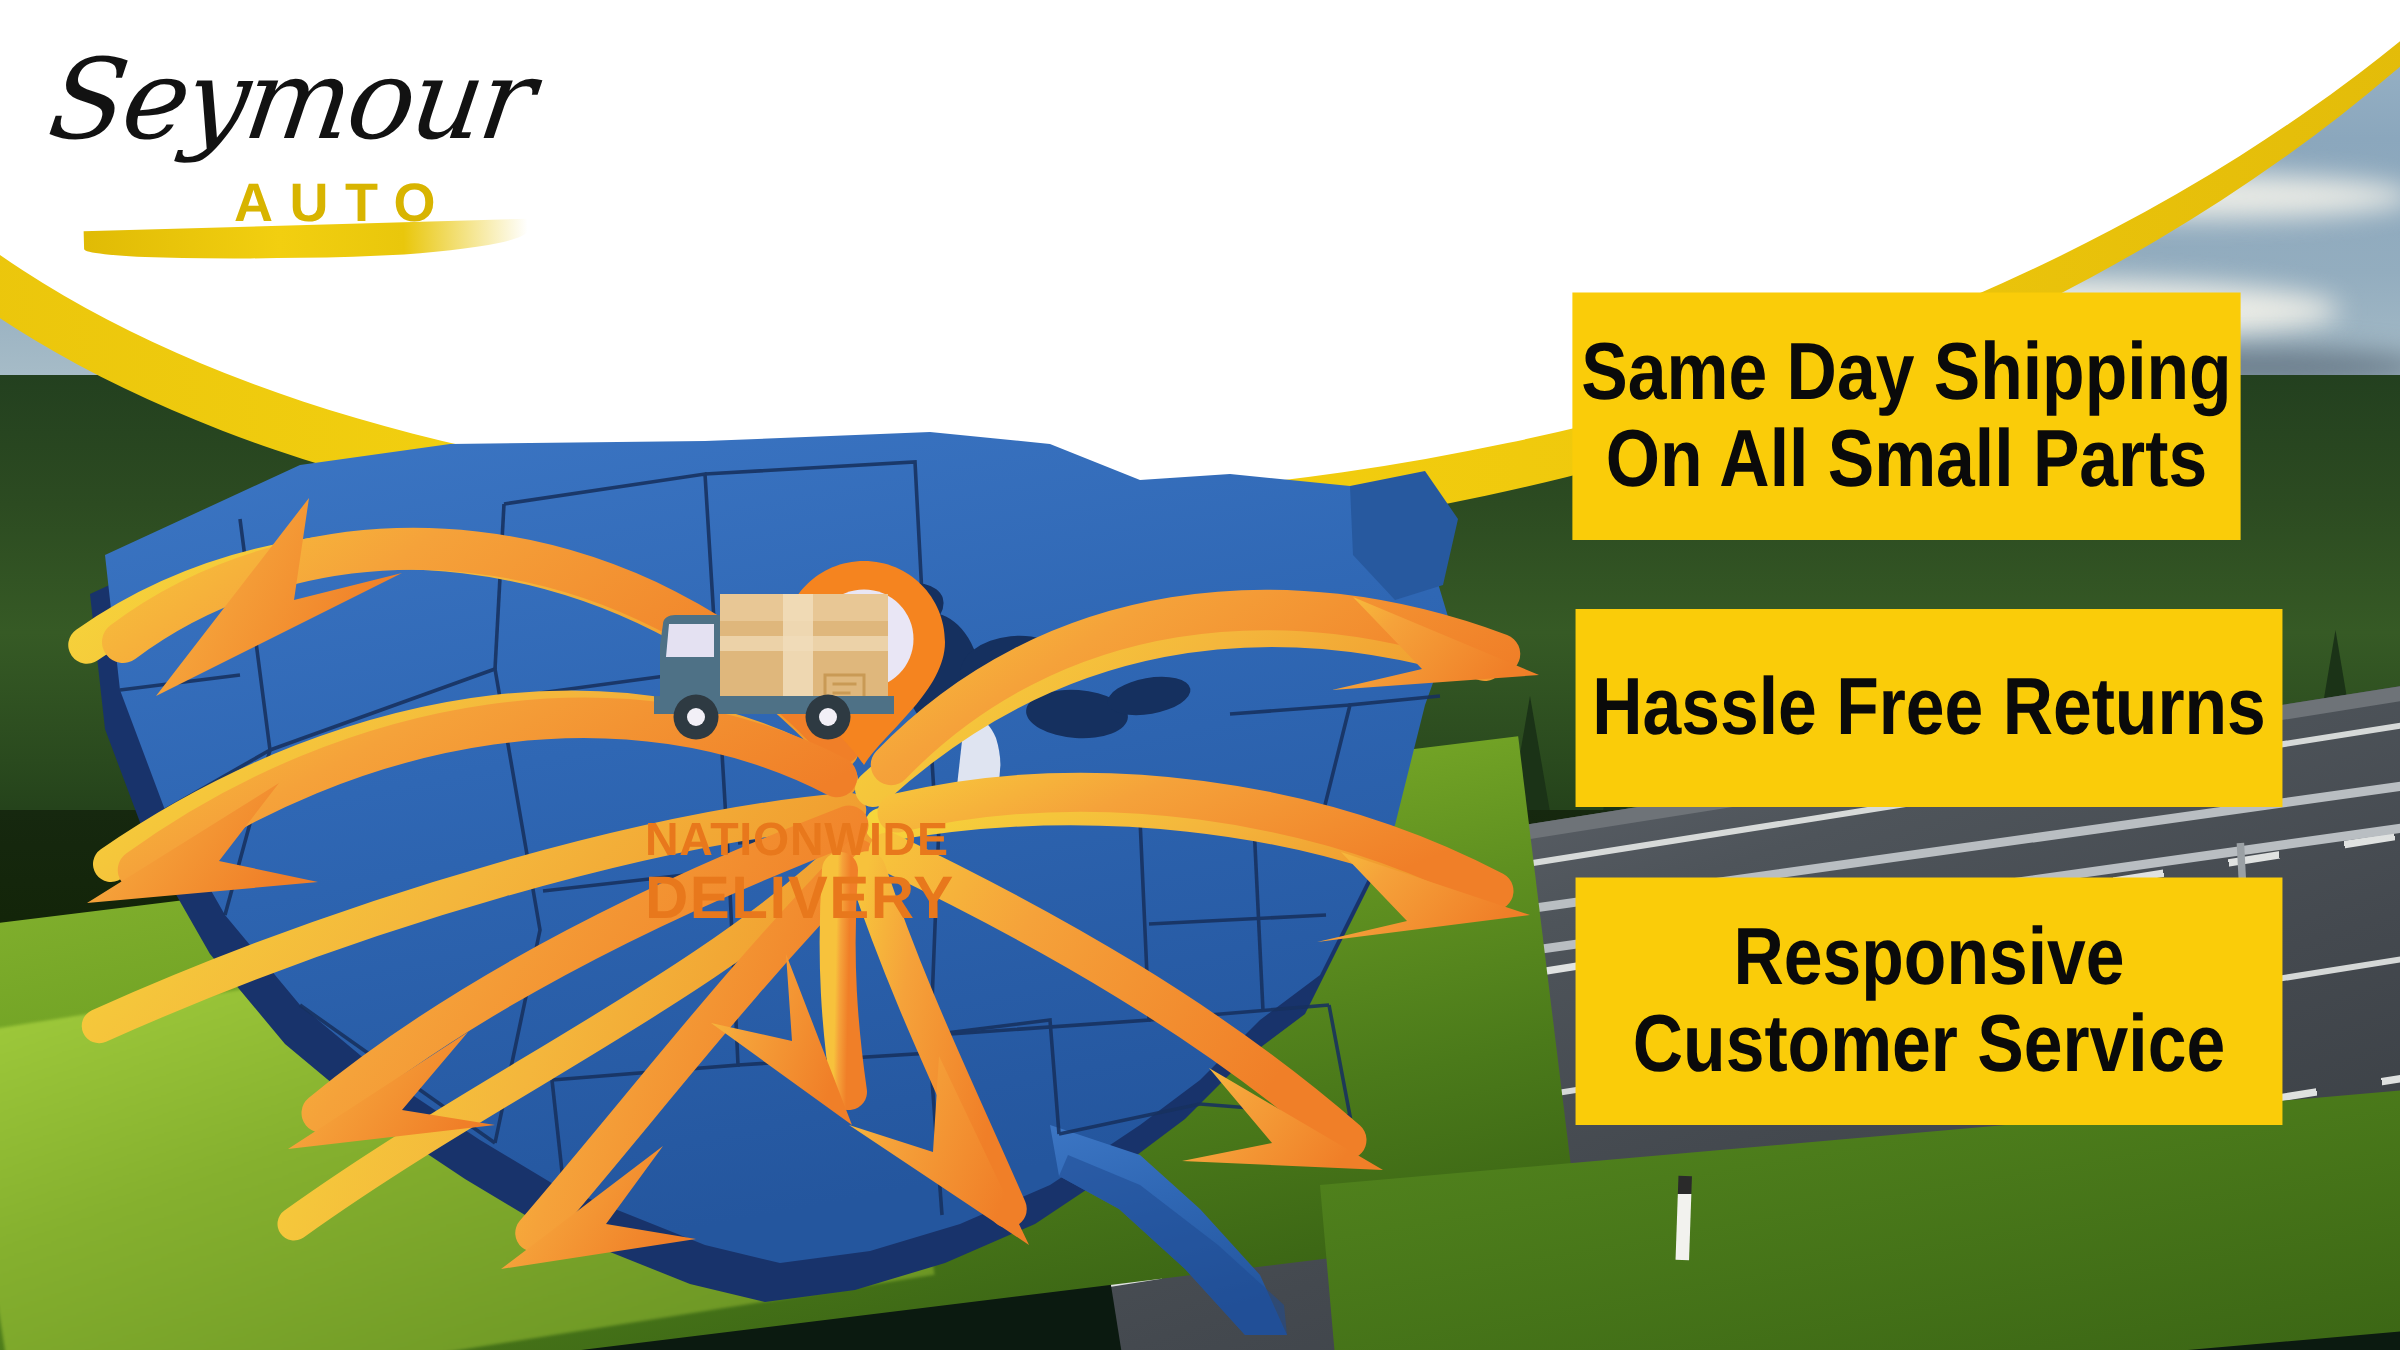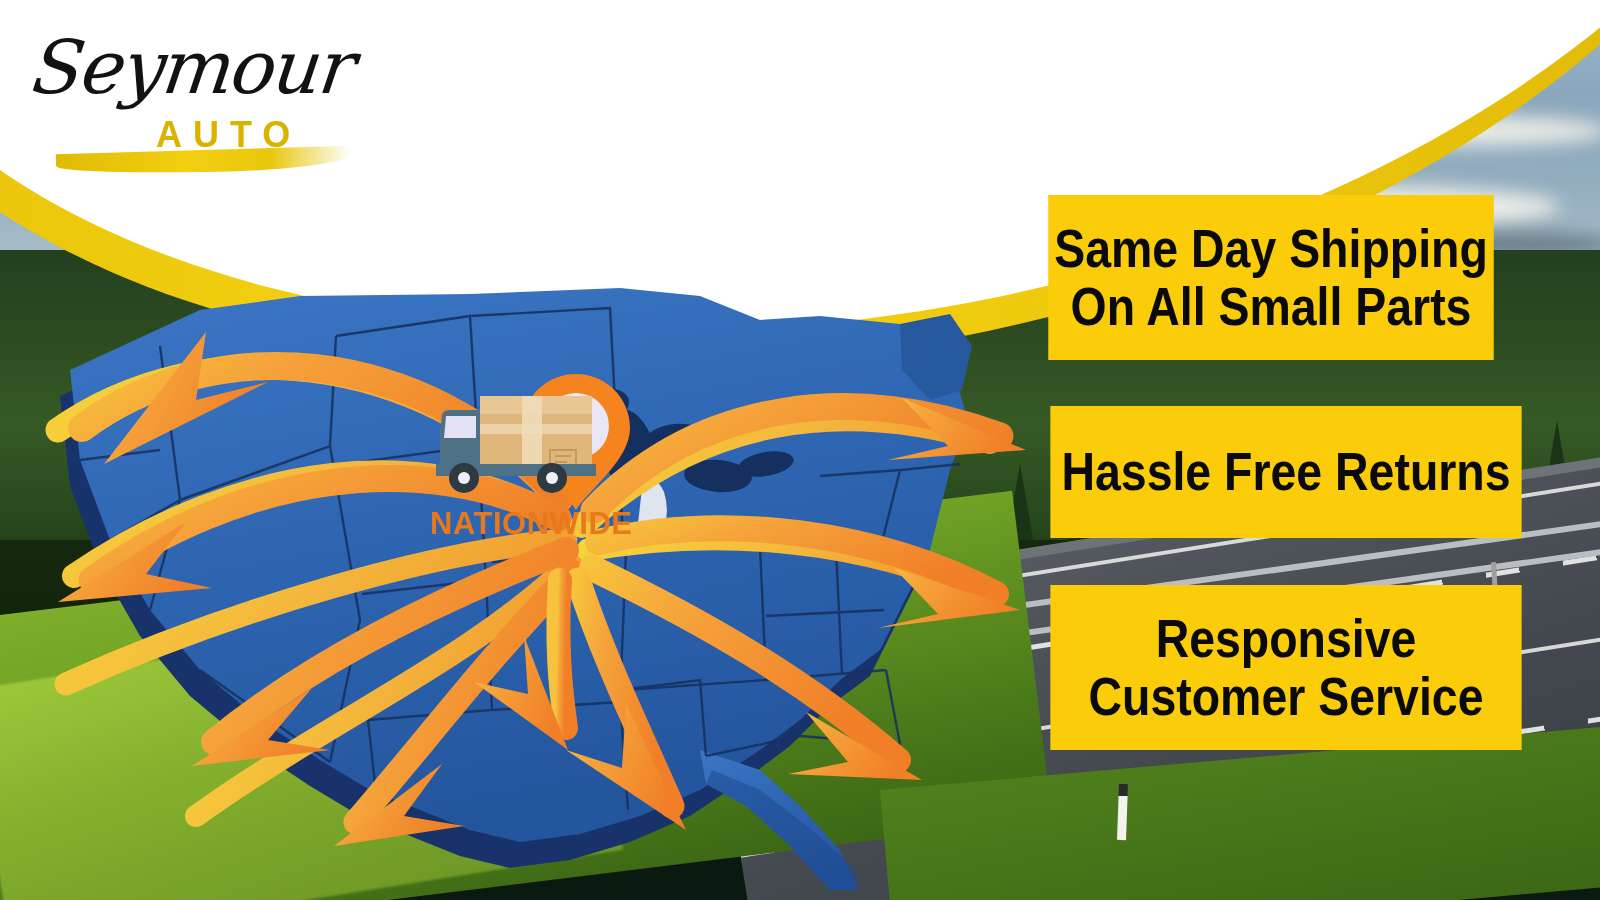--- a/index.html
+++ b/index.html
@@ -137,21 +137,21 @@
   .mapwrap{position:absolute;left:0;top:250px;width:1060px;height:640px;}
   .mapwrap svg{display:block;width:100%;height:100%;}
 
   
   .delivery{position:absolute;left:430px;top:368px;width:230px;height:215px;}
   .delivery svg{position:absolute;left:0;top:0;}
   .dl-text{
     position:absolute;left:0;top:140px;width:200px;text-align:center;
     color:#e8781c;font-weight:700;line-height:1;
   }
-  .dl-nation{font-size:31px;letter-spacing:.5px;}
+  .dl-nation{font-size:31px;letter-spacing:.5px;margin-top:36px;}
   .dl-deliver{font-size:40px;letter-spacing:1px;margin-top:4px;}
 
   
   .claim{
     position:absolute;
     background:#facc09;
     display:flex;flex-direction:column;
     align-items:center;justify-content:center;
     color:#0a0a0a;
     font-family:"Liberation Sans", sans-serif;
@@ -378,20 +378,21 @@
         <rect x="6" y="96" width="160" height="12" fill="#4E7186"></rect>
         <circle cx="34" cy="110" r="15" fill="#2E3A42"></circle>
           <circle cx="34" cy="110" r="6" fill="#F2F0F7"></circle>
         <circle cx="122" cy="110" r="15" fill="#2E3A42"></circle>
           <circle cx="122" cy="110" r="6" fill="#F2F0F7"></circle>
       </g>
     </svg>
 
     <div class="dl-text">
       <div class="dl-nation">NATIONWIDE</div>
+      <div class="dl-deliver">DELIVERY</div>
     </div>
   </div>
 
   <div class="claim claim-1">
     <span class="line">Same Day Shipping</span>
     <span class="line">On All Small Parts</span>
   </div>
 
   <div class="claim claim-2">
     <span class="line">Hassle Free Returns</span>

